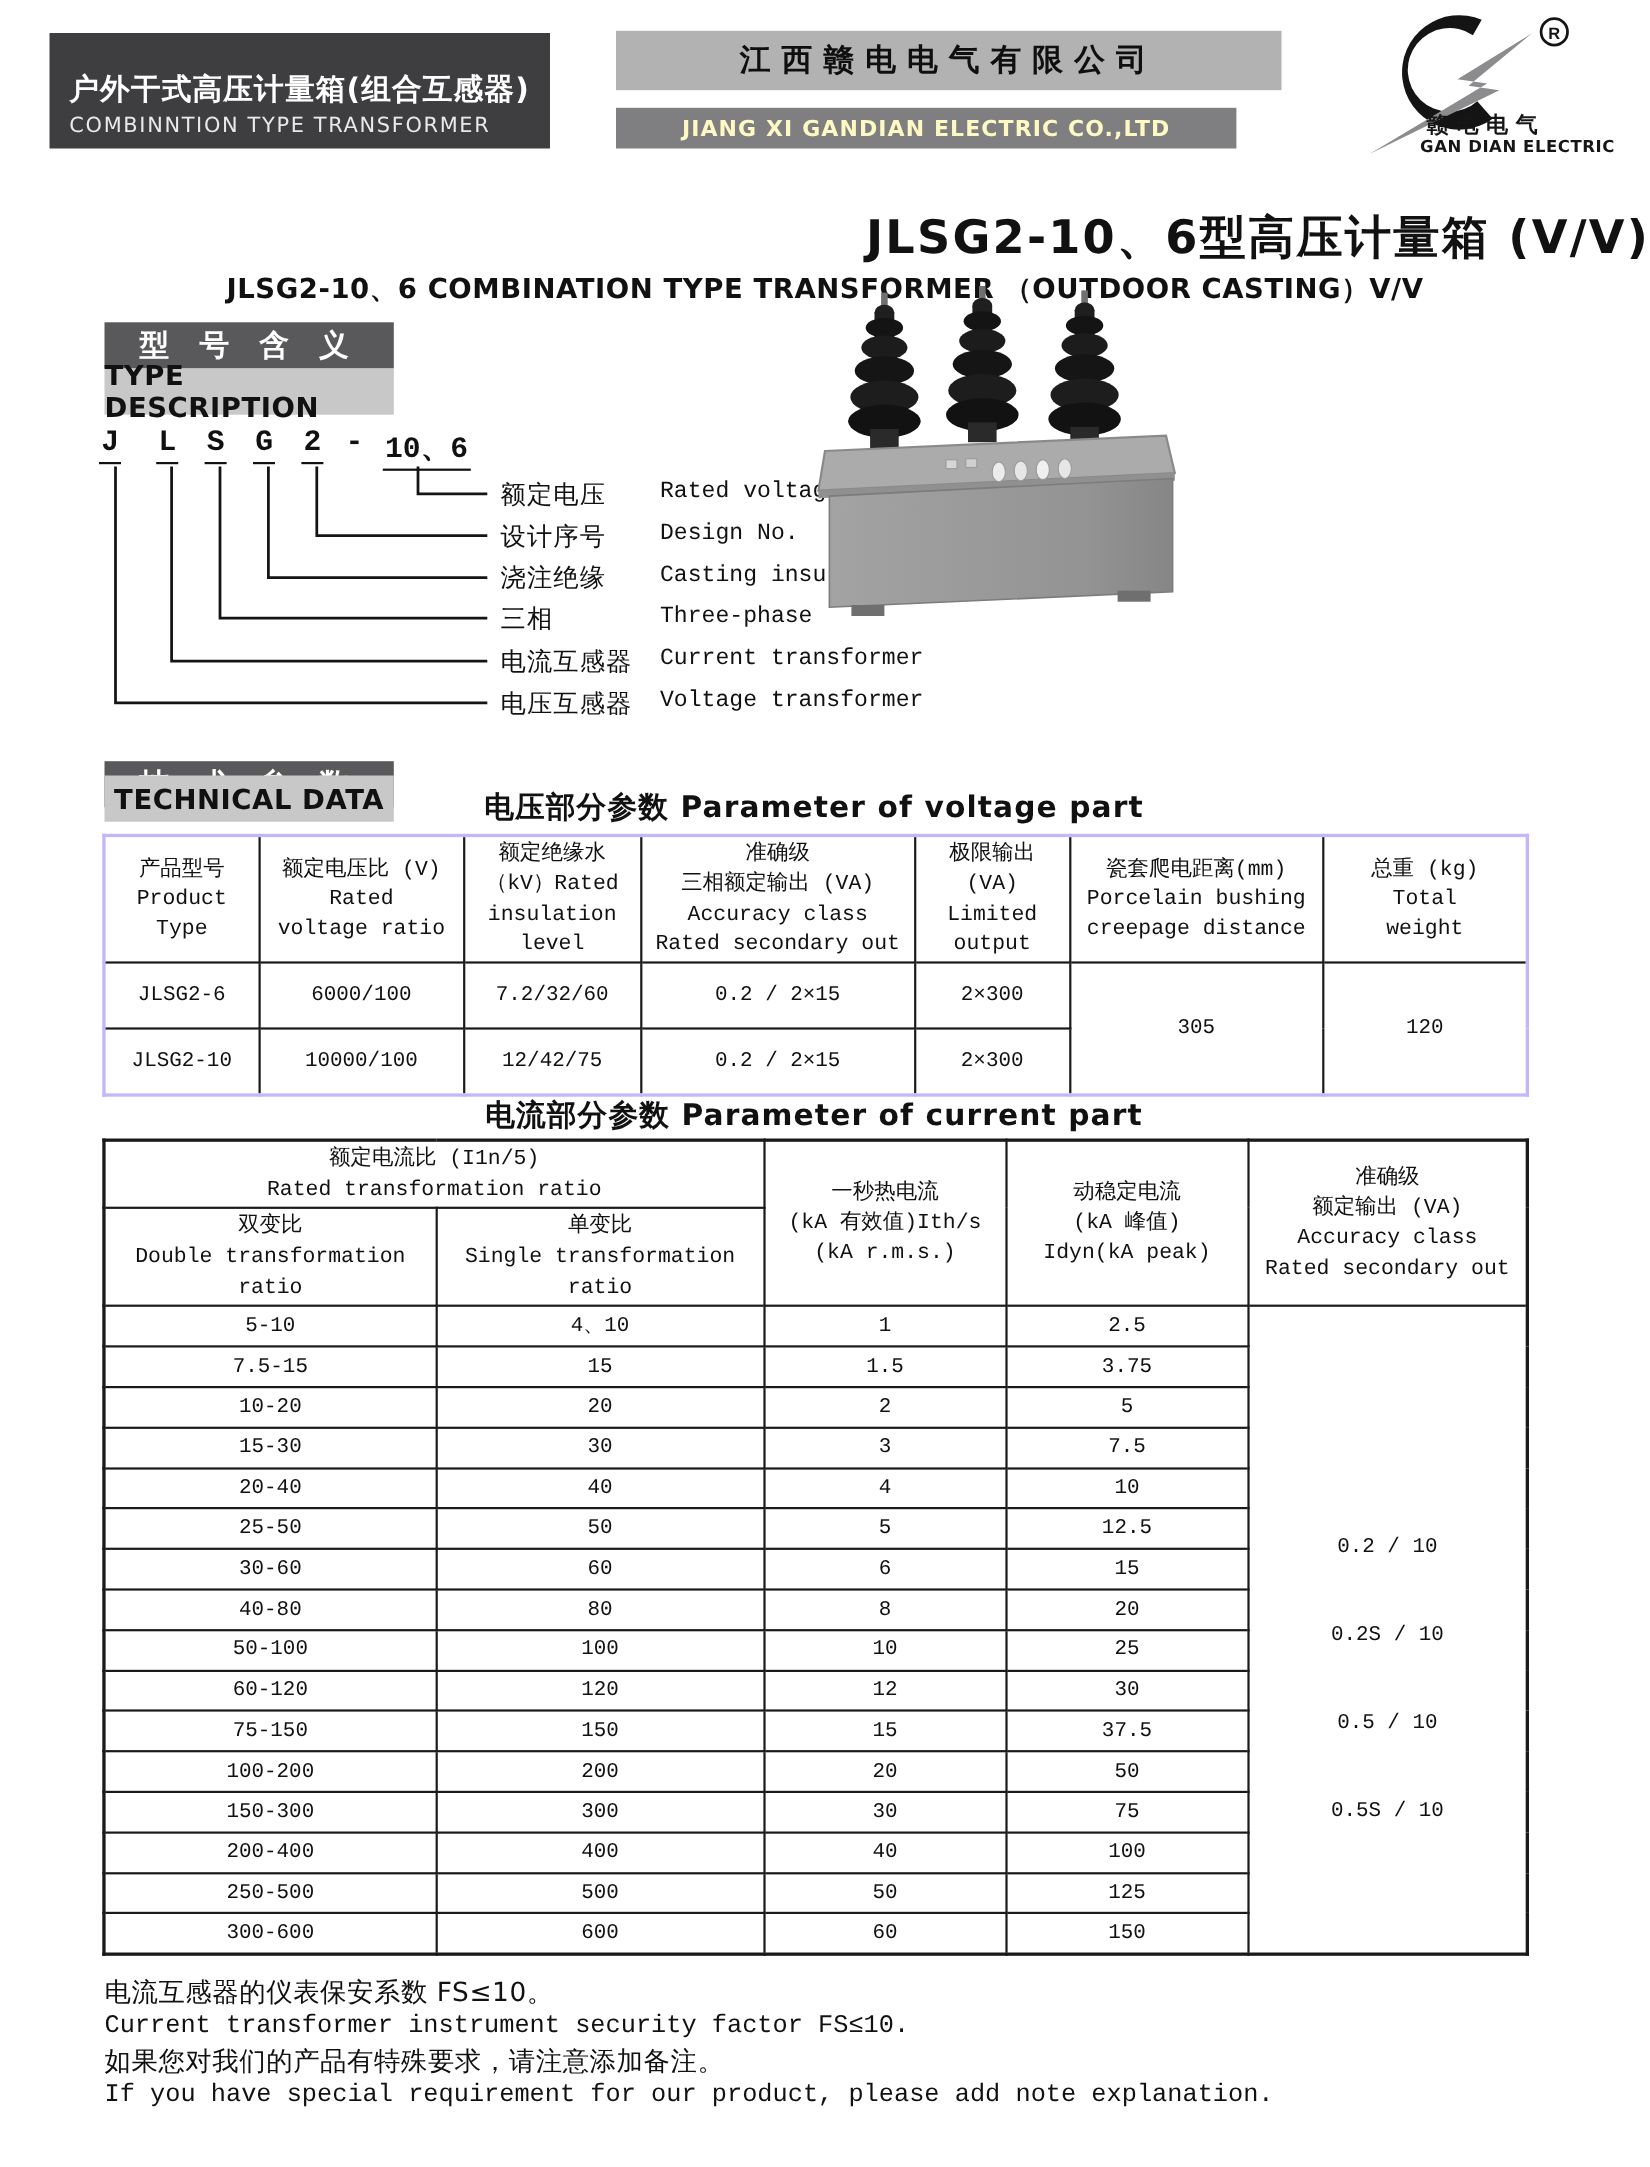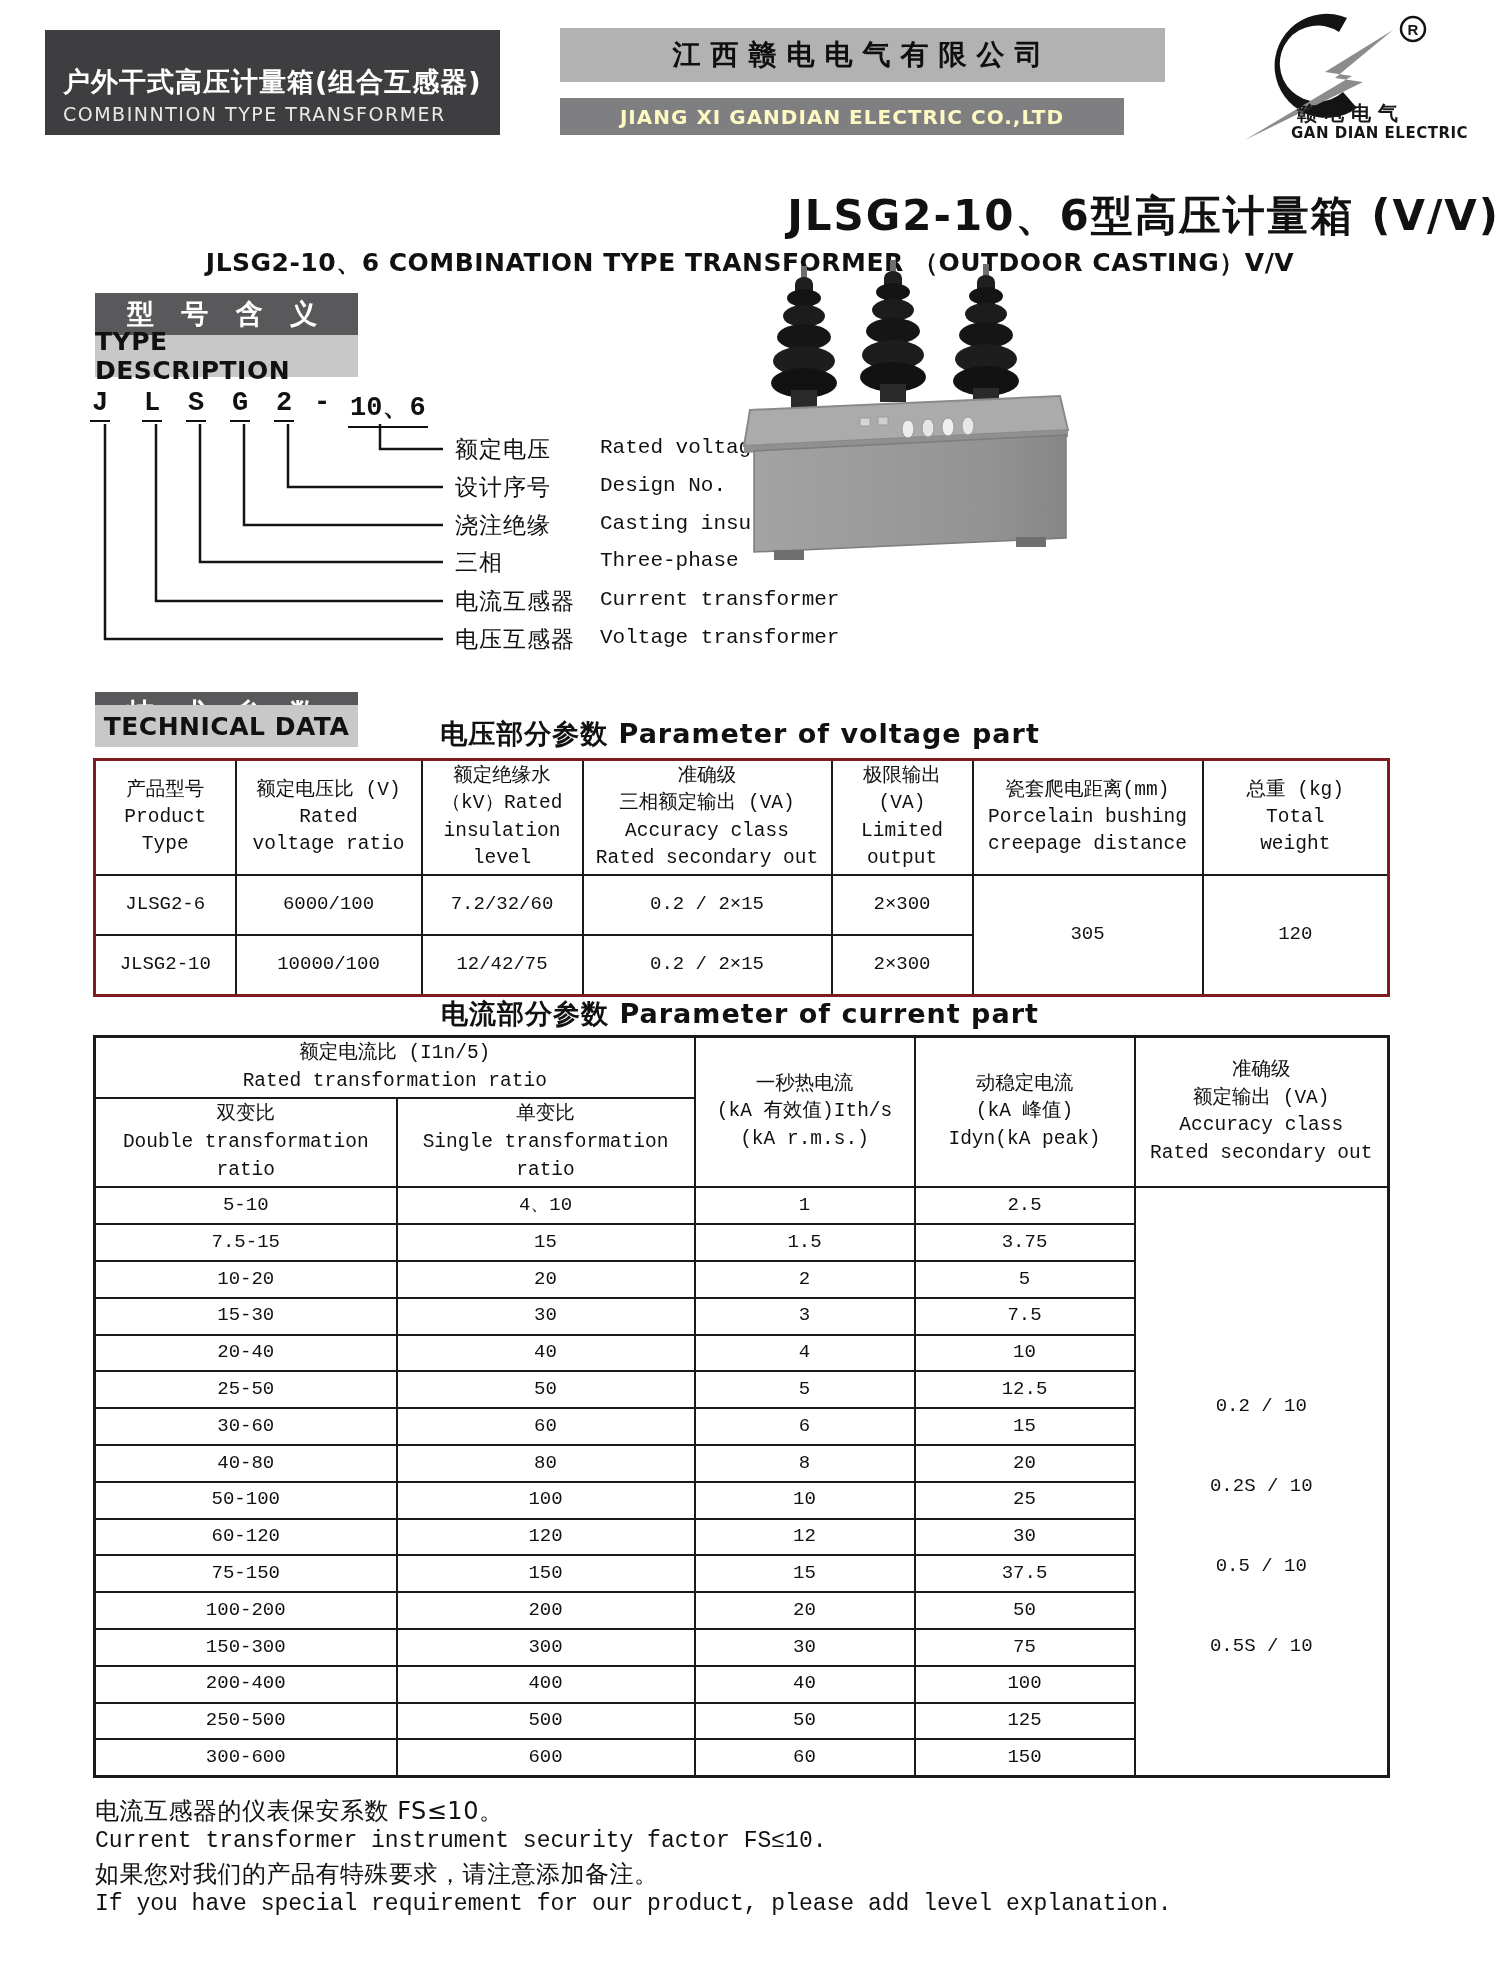--- a/index.html
+++ b/index.html
@@ -70,21 +70,21 @@
   
   .tbl-title { position:absolute; width:760px; text-align:center; font-size:27px; font-weight:700; letter-spacing:1px; }
   #vt-title { left:360px; top:716px; }
   #ct-title { left:360px; top:996px; }
 
   
   table { border-collapse:collapse; table-layout:fixed; position:absolute; left:93px; background:#fff; }
   td { border:2px solid #1a1a1a; text-align:center; vertical-align:middle;
        font-family:"Liberation Mono","DejaVu Sans Mono","DejaVu Sans",monospace;
        font-size:19px; white-space:pre-line; line-height:1.45; padding:2px; }
-  #voltage-table { top:758px; width:1294px; border:3px solid #7f1d1d; }
+  #voltage-table { top:758px; width:1294px; border:3px solid #c4b5fd; }
   #voltage-table td.hd { height:102px; font-size:19.5px; line-height:1.4; }
   #voltage-table td.dt { height:60px; }
   #current-table { top:1035px; width:1294px; border:3px solid #1a1a1a; }
   #current-table td.hd1 { height:52px; }
   #current-table td.hd { font-size:19.5px; line-height:1.42; }
   #current-table td.dt { height:36.8px; font-size:19px; padding:0 2px; }
   td.acc-cell { vertical-align:top; }
   .acc-stack { display:flex; flex-direction:column; align-items:center; padding-top:175px; }
   .acc-stack span { display:block; height:80px; font-size:19px; }
 
@@ -399,15 +399,15 @@
       <td class="dt">600</td>
       <td class="dt">60</td>
       <td class="dt">150</td>
     </tr>
   </tbody>
     </table>
 
   <div id="note0" class="note cn">电流互感器的仪表保安系数  FS≤10。</div>
   <div id="note1" class="note en">Current transformer instrument security factor  FS≤10.</div>
   <div id="note2" class="note cn">如果您对我们的产品有特殊要求，请注意添加备注。</div>
-  <div id="note3" class="note en">If you have special requirement for our product, please add level explanation.</div>
+  <div id="note3" class="note en">If you have special requirement for our product, please add note explanation.</div>
 
 </div>
 
 </body></html>

